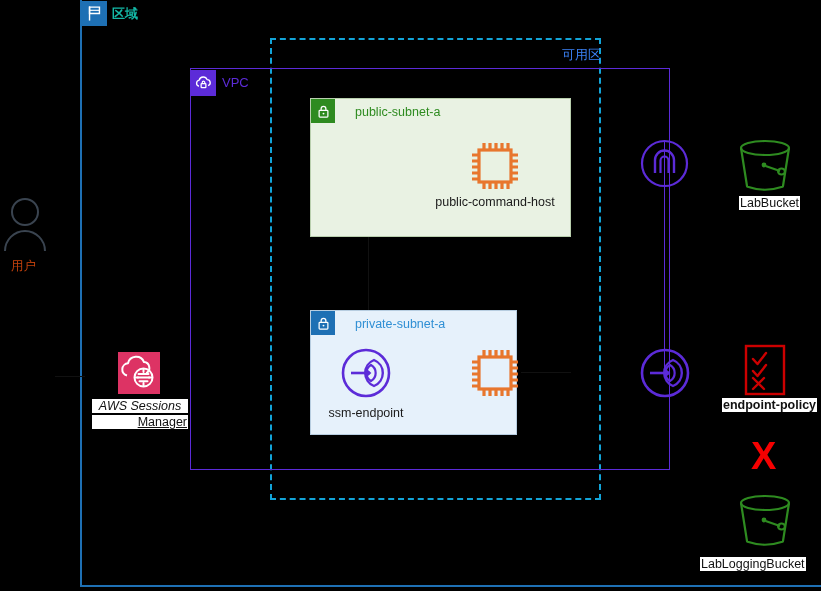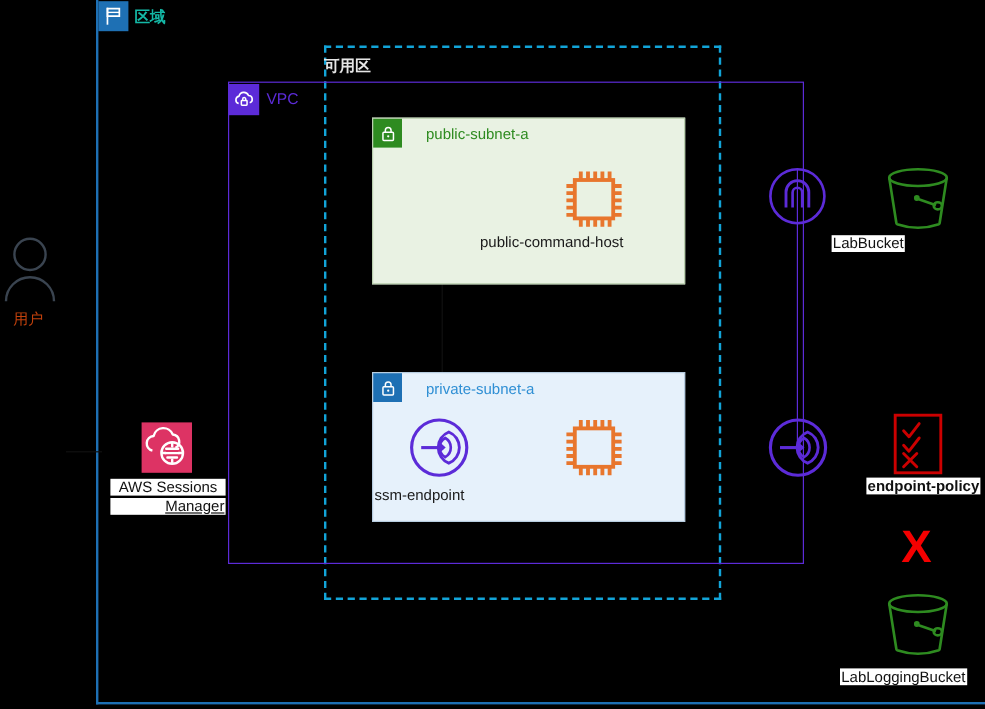--- a/index.html
+++ b/index.html
@@ -11,46 +11,46 @@
   
   .region-box{left:80px;top:0px;width:741px;height:587px;
       border-left:2px solid #1e70b4;border-bottom:2px solid #1e70b4;
       border-top:none;border-right:none;box-sizing:border-box;}
   .region-badge{left:82px;top:1px;width:25px;height:25px;background:#1e70b4;
       display:flex;align-items:center;justify-content:center;}
   .region-label{left:112px;top:5px;color:#14b8a6;font-size:13px;font-weight:bold;}
 
   .az-box{left:270px;top:38px;width:331px;height:462px;
       border:2px dashed #12a4d8;box-sizing:border-box;}
-  .az-label{left:270px;top:46px;width:331px;text-align:left;
-      color:#e5e5e5;font-size:13px;font-weight:bold;}
+  .az-label{left:270px;top:46px;width:331px;text-align:right;
+      color:#3b82f6;font-size:13px;font-weight:normal;}
 
   .vpc-box{left:190px;top:68px;width:480px;height:402px;
       border:1.6px solid #5c2bd8;box-sizing:border-box;}
   .vpc-badge{left:190px;top:70px;width:26px;height:26px;background:#5c2bd8;
       display:flex;align-items:center;justify-content:center;}
   .vpc-label{left:222px;top:75px;color:#5c2bd8;font-size:13px;}
 
   
   .subnet{box-sizing:border-box;}
   .subnet-pub{left:310px;top:98px;width:261px;height:139px;
       background:#e9f2e3;border:1px solid #b9cfae;}
-  .subnet-prv{left:310px;top:310px;width:261px;height:125px;
+  .subnet-prv{left:310px;top:310px;width:207px;height:125px;
       background:#e6f1fb;border:1px solid #b7cde0;}
   .sn-badge{left:0;top:0;width:24px;height:24px;display:flex;
       align-items:center;justify-content:center;}
   .sn-badge.green{background:#2e8b20;}
   .sn-badge.blue{background:#1e70b4;}
   .sn-label{position:absolute;top:6px;left:32px;font-size:12.5px;padding-left:12px;}
   .sn-label.green{color:#2e8b20;}
   .sn-label.blue{color:#2f8fd4;}
 
   
   .node-label{position:absolute;font-size:12.5px;color:#1a1a1a;
-      white-space:nowrap;text-align:left;}
+      white-space:nowrap;text-align:center;}
   .lbl-chip{position:absolute;font-size:12.5px;color:#111;background:#fff;
       padding:0 1px;white-space:nowrap;border:0;}
   .lbl-user{position:absolute;font-size:12.5px;color:#c2410c;white-space:nowrap;}
 
   
   .ln{position:absolute;background:#111;}
   .ln.h{height:1.4px;}
   .ln.v{width:1.4px;}
   .ln.purple{background:#5c2bd8;}
 
@@ -120,21 +120,21 @@
   <div class="lbl-user" style="left:11px;top:258px;">用户</div>
 
   <div class="abs" style="left:118px;top:352px;width:42px;height:42px;background:#dd3364;">
     <svg width="42" height="42" viewBox="0 0 42 42">
       <path d="M9 23.5 a6.2 6.2 0 0 1 1 -12.2 a8.4 8.4 0 0 1 16 -1.2 a5.9 5.9 0 0 1 2.2 11.1" fill="none" stroke="#fff" stroke-width="2" stroke-linejoin="round"></path>
       <circle cx="25.5" cy="25.5" r="9" fill="none" stroke="#fff" stroke-width="2"></circle>
       <path d="M20.5 22 h10 M19.8 25.6 h11.4 M21.5 29.2 h8" stroke="#fff" stroke-width="2" stroke-linecap="round"></path>
       <path d="M25.5 17.6 v2.4 M25.5 31 v2.4 M17.6 25.5 h2.4 M31 25.5 h2.4" stroke="#fff" stroke-width="2" stroke-linecap="round"></path>
     </svg>
   </div>
-  <div class="lbl-chip" style="left:92px;top:399px;width:94px;text-align:center;background:#fff;">AWS Sessions</div>
+  <div class="lbl-chip" style="left:92px;top:399px;width:94px;text-align:center;background:#fff;font-style:italic;">AWS Sessions</div>
   <div class="lbl-chip" style="left:92px;top:415px;width:94px;text-align:right;background:#fff;text-decoration:underline;">Manager</div>
 
   <div class="abs subnet subnet-pub">
     <div class="sn-badge green">
       <svg width="15" height="15" viewBox="0 0 24 24">
         <rect x="5" y="10" width="14" height="11" rx="1.3" fill="none" stroke="#fff" stroke-width="2"></rect>
         <path d="M8.2 10 V7.4 a3.8 3.8 0 0 1 7.6 0 V10" fill="none" stroke="#fff" stroke-width="2"></path>
         <circle cx="12" cy="15.3" r="1.5" fill="#fff"></circle>
       </svg>
     </div>
@@ -208,21 +208,21 @@
 
   <div class="abs" style="left:736px;top:138px;">
     <svg width="58" height="58" viewBox="0 0 58 58">
       <ellipse cx="29" cy="10" rx="24" ry="7" fill="none" stroke="#2e8b20" stroke-width="2.2"></ellipse>
       <path d="M5 10 L11 48 a1 1 0 0 0 0.6 0.8 a54 54 0 0 0 34.8 0 a1 1 0 0 0 0.6 -0.8 L53 10" fill="none" stroke="#2e8b20" stroke-width="2.2"></path>
       <circle cx="28" cy="27" r="2.4" fill="#2e8b20"></circle>
       <path d="M29.6 28 L44 33" stroke="#2e8b20" stroke-width="2.2"></path>
       <ellipse cx="45.5" cy="33.5" rx="3.4" ry="3" fill="none" stroke="#2e8b20" stroke-width="2.2"></ellipse>
     </svg>
   </div>
-  <div class="lbl-chip" style="left:693px;top:196px;">LabBucket</div>
+  <div class="lbl-chip" style="left:739px;top:196px;">LabBucket</div>
 
   <div class="abs" style="left:744px;top:344px;">
     <svg width="42" height="52" viewBox="0 0 42 52">
       <rect x="2" y="2" width="38" height="48" fill="none" stroke="#cc0000" stroke-width="2.4"></rect>
       <path d="M9 15 L13.5 20 L22 9" fill="none" stroke="#cc0000" stroke-width="2.4" stroke-linecap="round" stroke-linejoin="round"></path>
       <path d="M9 27 L13.5 32 L22 21" fill="none" stroke="#cc0000" stroke-width="2.4" stroke-linecap="round" stroke-linejoin="round"></path>
       <path d="M9 34 L20 45 M20 34 L9 45" stroke="#cc0000" stroke-width="2.4" stroke-linecap="round"></path>
     </svg>
   </div>
   <div class="lbl-chip" style="left:722px;top:398px;font-weight:bold;">endpoint-policy</div>

